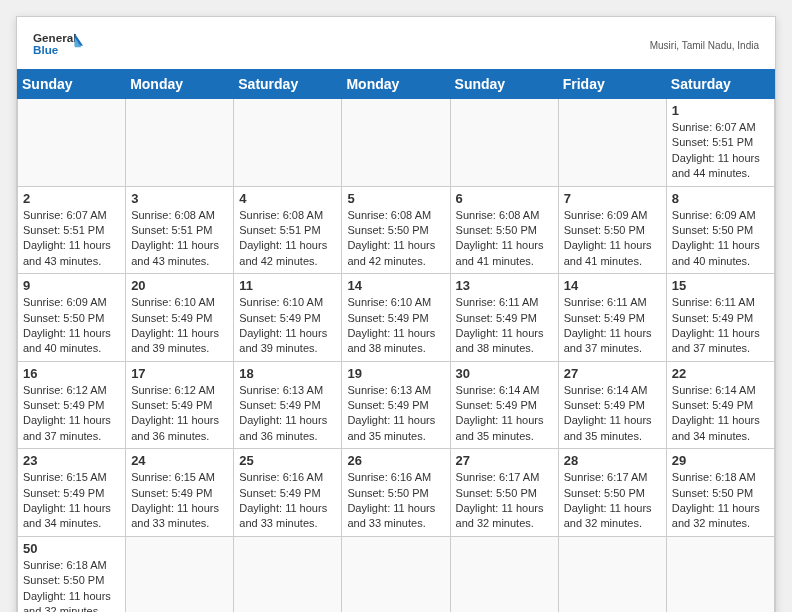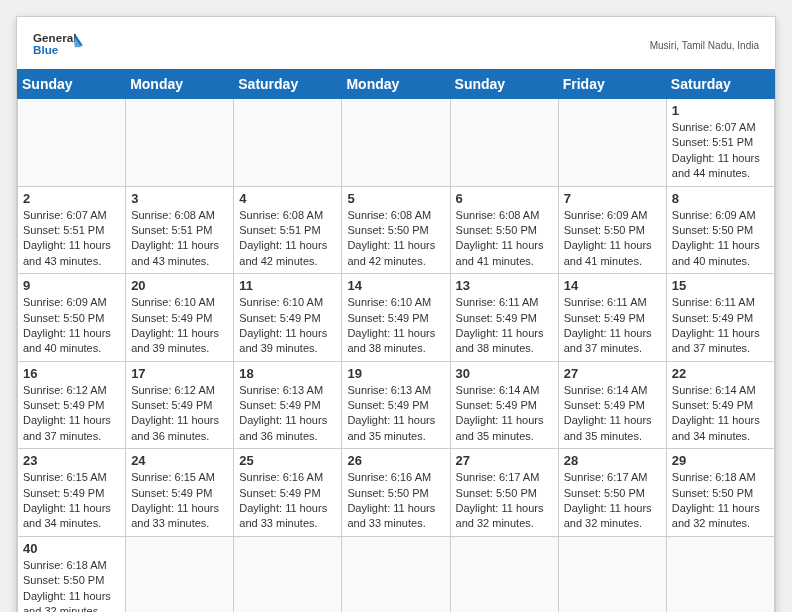--- a/index.html
+++ b/index.html
@@ -336,21 +336,21 @@
           <td>
             <span class="day-number">29</span>
             <div class="day-info" style="white-space: pre-line;">Sunrise: 6:18 AM
 Sunset: 5:50 PM
 Daylight: 11 hours
 and 32 minutes.</div>
           </td>
         </tr>
         <tr>
           <td>
-            <span class="day-number">40</span>
+            <span class="day-number">50</span>
             <div class="day-info" style="white-space: pre-line;">Sunrise: 6:18 AM
 Sunset: 5:50 PM
 Daylight: 11 hours
 and 32 minutes.</div>
           </td>
           <td class="empty-cell"></td>
           <td class="empty-cell"></td>
           <td class="empty-cell"></td>
           <td class="empty-cell"></td>
           <td class="empty-cell"></td>

